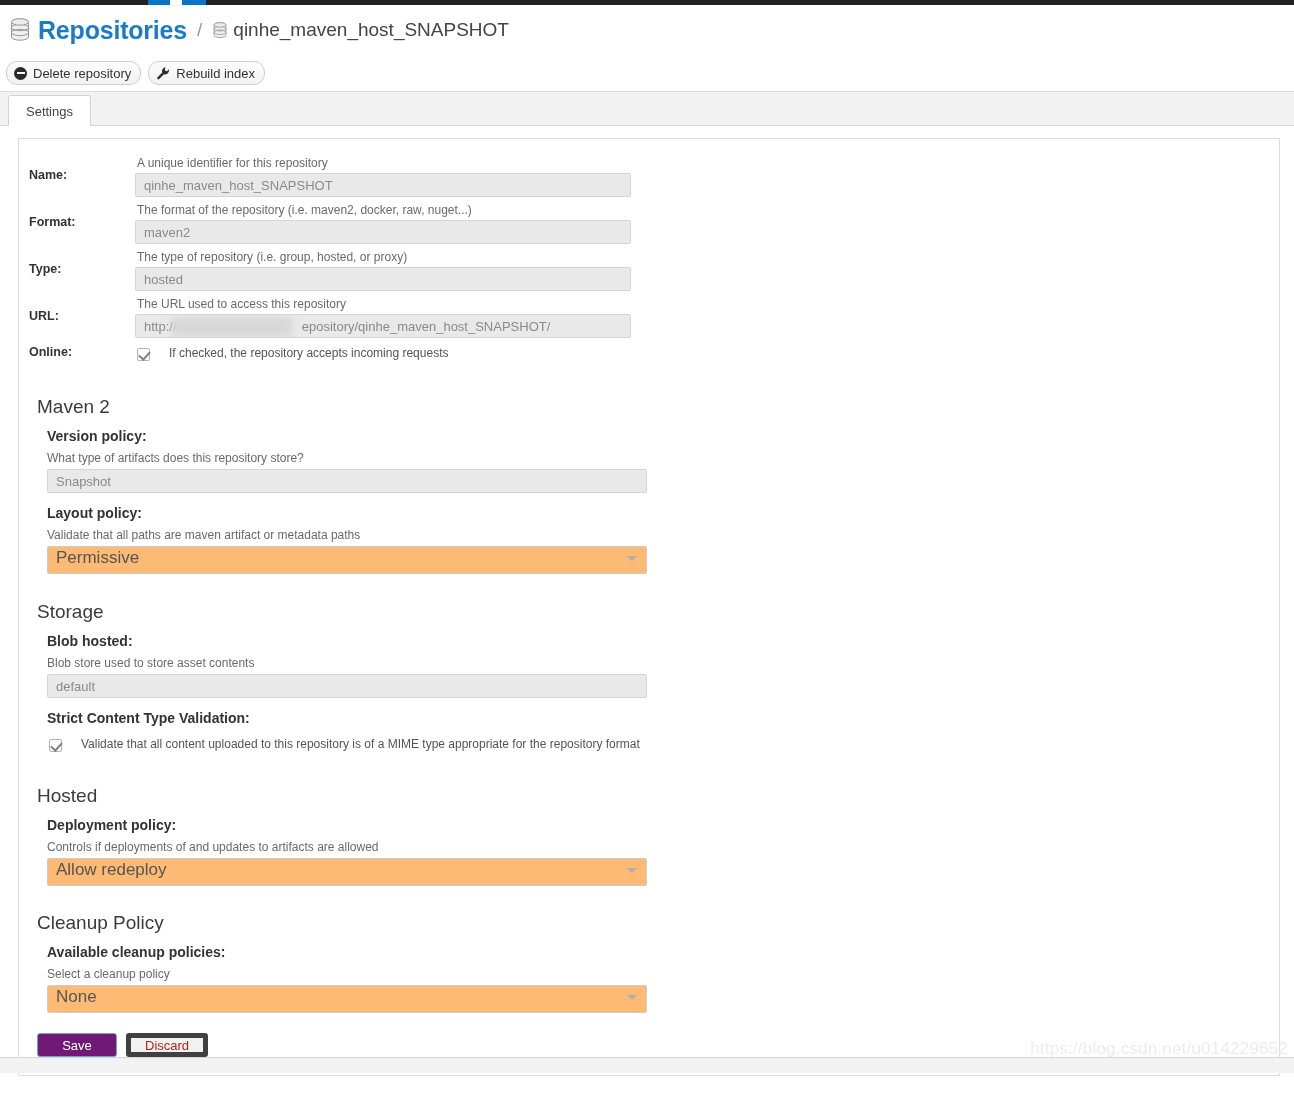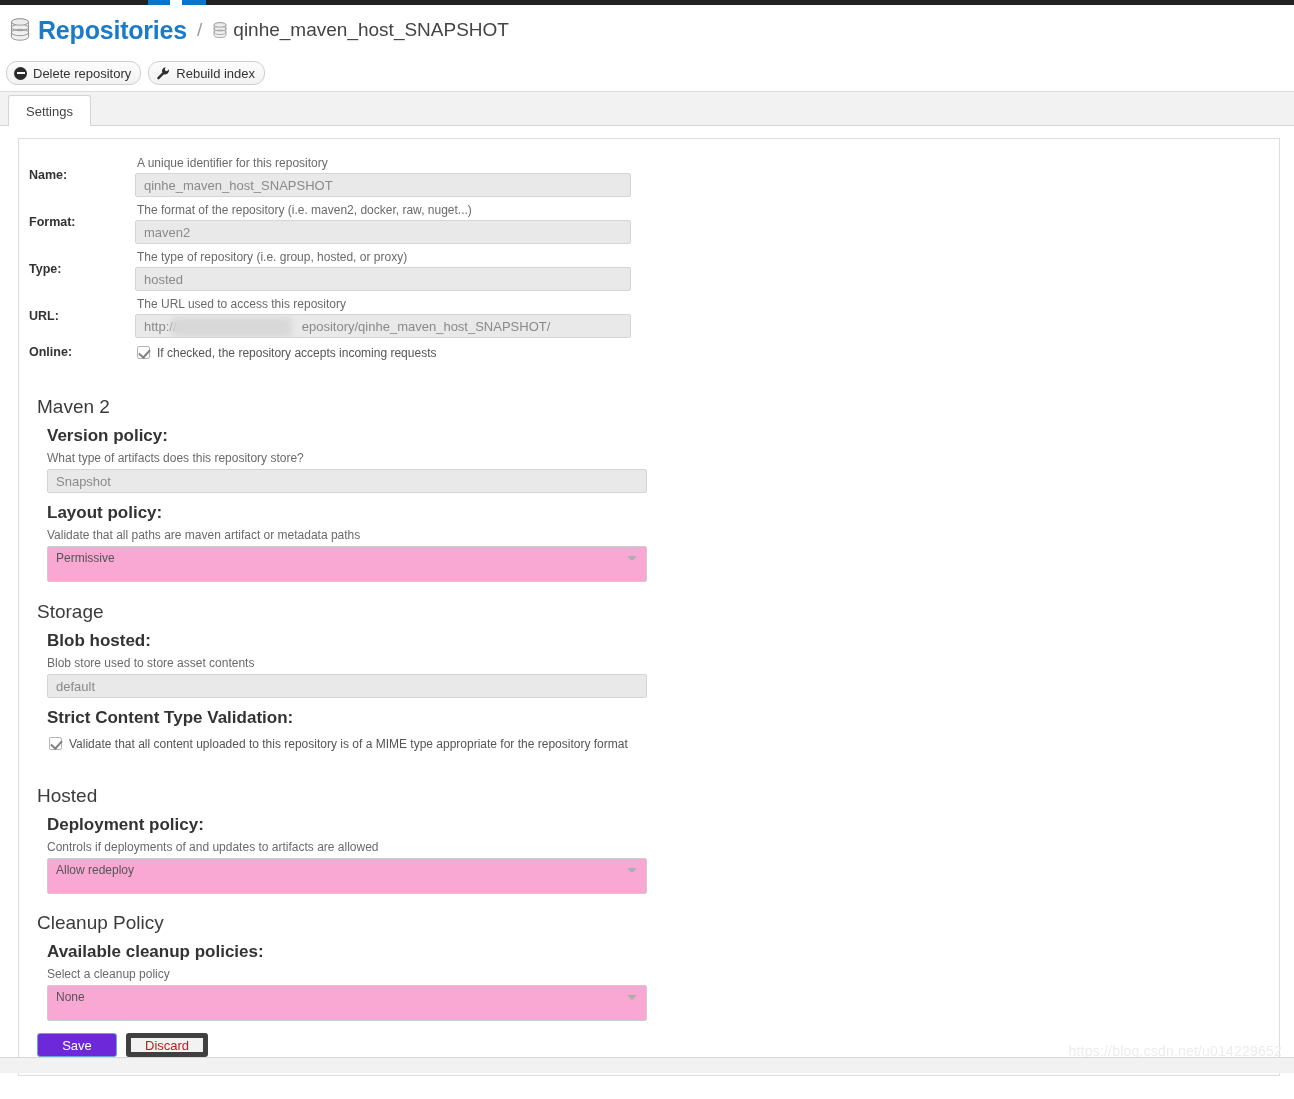--- a/index.html
+++ b/index.html
@@ -190,22 +190,22 @@
     left: 36px; top: 2px;
     width: 120px; height: 20px;
     background: #d8d8d8;
     filter: blur(3px);
     border-radius: 2px;
   }
 
   
   .chk-line {
     display: flex;
-    align-items: flex-start;
-    gap: 7px;
+    align-items: flex-end;
+    gap: 19px;
     padding: 5px 0 4px 2px;
   }
   .chk {
     width: 13px; height: 13px;
     flex: none;
     border: 1px solid #b4b4b4;
     background: #fff;
     border-radius: 2px;
     position: relative;
   }
@@ -228,39 +228,39 @@
   .section { padding: 0 0 0 18px; }
   .section-title {
     font-size: 19px;
     font-weight: normal;
     color: #3b3b3b;
     margin: 0;
     padding: 0 0 9px 0;
   }
   .field { padding: 0 0 2px 10px; }
   .field-label {
-    font-size: 17px;
+    font-size: 14px;
     font-weight: bold;
     color: #333;
     line-height: 18px;
     padding-bottom: 3px;
   }
   .field .hint { padding-left: 0; padding-bottom: 3px; }
   .sel {
     position: relative;
     width: 600px;
     height: 24px;
   }
   .sel .sel-box {
-    width: 600px; height: 36px;
+    width: 600px; height: 28px;
     line-height: 22px;
     border: 1px solid #cccccc;
-    background: #f9a8d4;
+    background: #fdba74;
     color: #555;
-    font-size: 12px;
+    font-size: 17px;
     padding: 0 24px 0 8px;
     border-radius: 2px;
     overflow: hidden;
     white-space: nowrap;
   }
   .sel .caret {
     position: absolute;
     right: 10px; top: 10px;
     width: 0; height: 0;
     border-left: 5px solid transparent;
@@ -286,37 +286,37 @@
     padding: 0 14px;
     font-size: 13px;
     border-radius: 3px;
     cursor: pointer;
     display: inline-flex;
     align-items: center;
     justify-content: center;
     font-family: "Liberation Sans", sans-serif;
   }
   .btn-primary {
-    background: #6d28d9;
+    background: #701a75;
     border: 1px solid #6aa6d4;
     color: #ffffff;
   }
   .btn-disabled {
     background: #f2f2f2;
     border: 5px solid #404040;
     color: #b91c1c;
     cursor: default;
   }
 
   
   .watermark {
     position: absolute;
-    right: 12px;
+    right: 6px;
     bottom: 14px;
-    font-size: 14px;
+    font-size: 17px;
     color: #ececec;
     letter-spacing: 0.2px;
     user-select: none;
     white-space: nowrap;
   }
   .page-footer {
     position: absolute;
     left: 0; bottom: 0;
     width: 100%;
     height: 16px;

